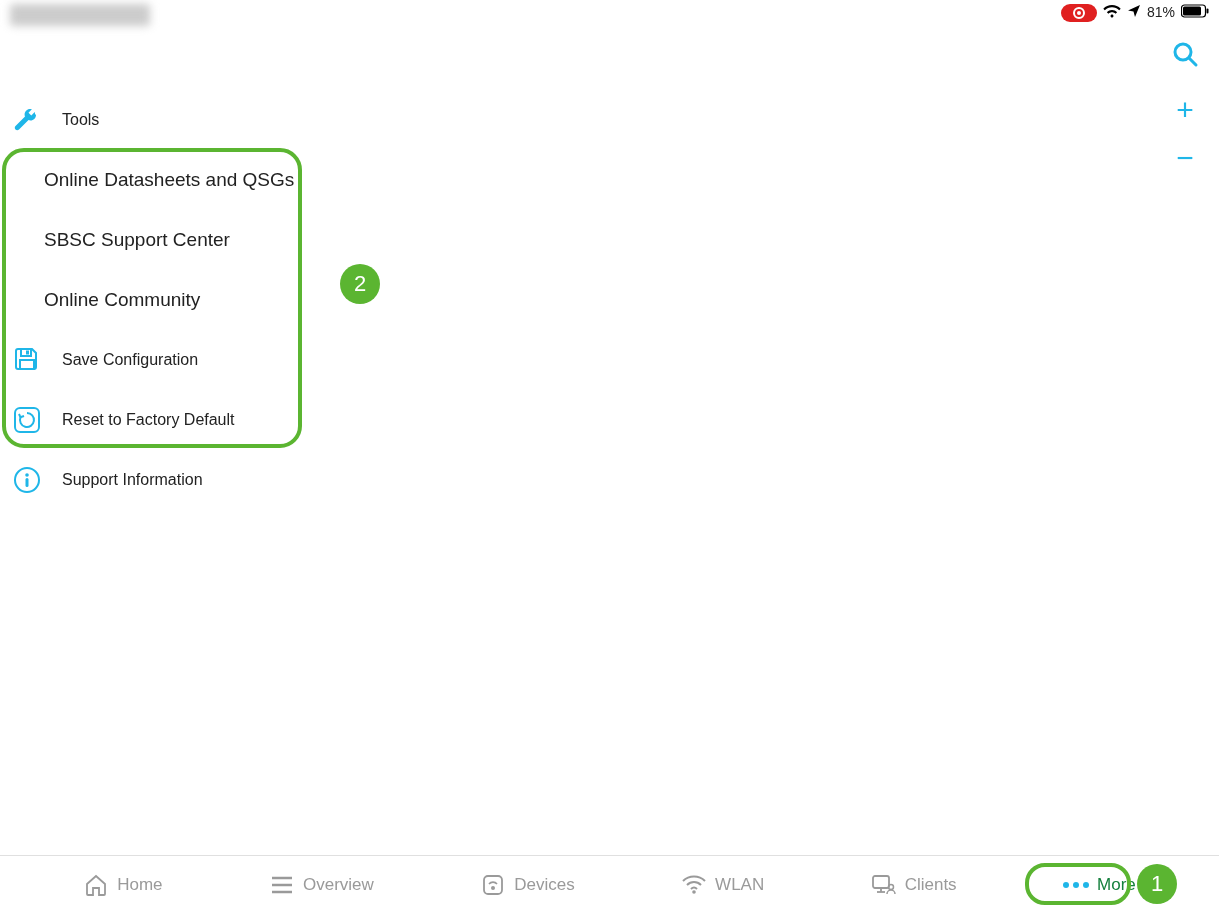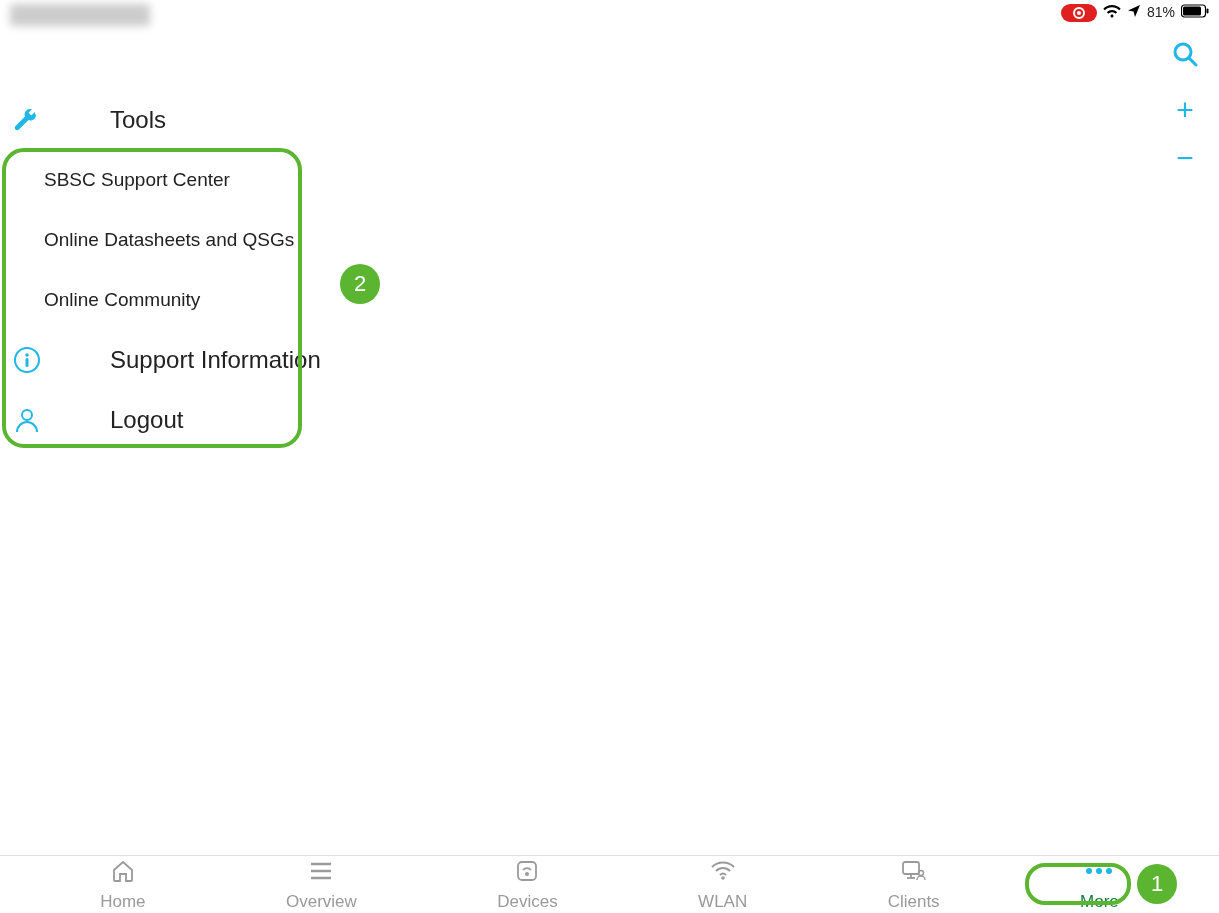--- a/index.html
+++ b/index.html
@@ -7,28 +7,28 @@
   .status-bar { position: absolute; top: 4px; right: 10px; display: flex; align-items: flex-start; gap: 6px; font-size: 14px; }
   .rec-pill { background: #e02020; width: 36px; height: 18px; border-radius: 9px; display:flex; align-items:center; justify-content:center; }
   .rec-pill .dot-outer { width:12px; height:12px; border-radius:50%; border:2px solid #fff; display:flex; align-items:center; justify-content:center;}
   .rec-pill .dot-inner { width:4px; height:4px; border-radius:50%; background:#fff;}
   .wifi-icon svg, .loc-icon svg, .batt-icon svg { display:block; }
   .blurry-title { position:absolute; top:4px; left:10px; width:140px; height:22px; background:#ccc; filter: blur(4px); border-radius:3px;}
   .right-tools { position:absolute; right:20px; top:40px; display:flex; flex-direction:column; align-items:center; gap:28px; }
   .search-ico, .plus-ico, .minus-ico { color:#1fb6e8; }
   .plus-ico, .minus-ico { font-size:30px; font-weight:300; line-height:20px;}
   .content { position:absolute; top:90px; left:10px; width:400px; }
-  .menu-item { display:flex; align-items:center; height:60px; font-size:24px; color:#222; cursor:pointer;gap:48px; }
+  .menu-item { display:flex; align-items:center; height:60px; font-size:16px; color:#222; cursor:pointer; }
   .menu-item .icon-slot { width:34px; height:34px; margin-right:18px; display:flex; align-items:center; justify-content:center; color:#1fb6e8; }
   .sub-item { display:flex; align-items:center; height:60px; font-size:19px; color:#222; padding-left:34px; cursor:pointer;}
   .highlight-box { position:absolute; left:2px; top:148px; width:300px; height:300px; border:4px solid #5bb531; border-radius:22px; pointer-events:none; }
   .badge { width:40px; height:40px; border-radius:50%; background:#5bb531; color:#fff; display:flex; align-items:center; justify-content:center; font-size:22px; position:absolute; font-weight:500;}
   .badge-2 { left:340px; top:264px; }
   .nav-bar { position:absolute; bottom:0; left:0; right:0; height:58px; border-top:1px solid #e0e0e0; display:flex; align-items:center; justify-content:space-around; padding:0 30px; }
-  .nav-item { display:flex; align-items:center; gap:8px; color:#9a9a9a; font-size:17px; cursor:pointer;flex-direction:column; }
+  .nav-item { display:flex; align-items:center; gap:8px; color:#9a9a9a; font-size:17px; cursor:pointer; }
   .nav-item.active { color:#15803d; }
   .nav-item .nico { display:flex; align-items:center; justify-content:center; width:26px; height:26px; }
   .more-highlight { position:absolute; bottom:8px; right:88px; width:106px; height:42px; border:4px solid #5bb531; border-radius:20px; pointer-events:none; }
   .badge-1 { right:42px; bottom:9px; }
   .dots { display:flex; gap:4px; }
   .dots span { width:6px; height:6px; border-radius:50%; background:#1fb6e8; }
 </style>
 </head>
 <body>
 
@@ -76,51 +76,63 @@
     <span class="icon-slot">
       <svg width="28" height="28" viewBox="0 0 28 28">
           <path d="M23 9c0 3-2.5 5.5-5.5 5.5-.7 0-1.4-.1-2-.4L6 23.5c-1 1-2.6 1-3.5 0s-1-2.6 0-3.5L12 10.5c-.3-.6-.4-1.3-.4-2C11.6 5.5 14 3 17 3c.7 0 1.3.1 1.9.3l-3.4 3.4 2.8 2.8 3.4-3.4c.2.6.3 1.2.3 1.9z" fill="#1fb6e8"></path>
         </svg>
     </span>
     <span>Tools</span>
   </div>
 
 
   <div class="sub-item">
-      <span>SBSC Support Center</span>
+      <span>Online Datasheets and QSGs</span>
     </div>
   <div class="sub-item">
-      <span>Online Datasheets and QSGs</span>
+      <span>SBSC Support Center</span>
     </div>
   <div class="sub-item">
       <span>Online Community</span>
     </div>
 
-
+  <div class="menu-item">
+    <span class="icon-slot">
+      <svg width="28" height="28" viewBox="0 0 28 28">
+          <path d="M5 3h14l4 4v14c0 1.1-.9 2-2 2H5c-1.1 0-2-.9-2-2V5c0-1.1.9-2 2-2z" fill="none" stroke="#1fb6e8" stroke-width="2"></path>
+          <rect x="8" y="3" width="10" height="7" fill="none" stroke="#1fb6e8" stroke-width="2"></rect>
+          <rect x="13" y="4.5" width="3" height="4" fill="#1fb6e8"></rect>
+          <rect x="7" y="14" width="14" height="9" fill="none" stroke="#1fb6e8" stroke-width="2"></rect>
+        </svg>
+    </span>
+    <span>Save Configuration</span>
+  </div>
+
+  <div class="menu-item">
+    <span class="icon-slot">
+      <svg width="28" height="28" viewBox="0 0 28 28">
+          <rect x="2" y="2" width="24" height="24" rx="5" fill="none" stroke="#1fb6e8" stroke-width="2"></rect>
+          <path d="M14 7a7 7 0 1 1-6.5 4.3" fill="none" stroke="#1fb6e8" stroke-width="2"></path>
+          <path d="M6 8l1.5 3.3L11 10" fill="none" stroke="#1fb6e8" stroke-width="2"></path>
+        </svg>
+    </span>
+    <span>Reset to Factory Default</span>
+  </div>
 
   <div class="menu-item">
     <span class="icon-slot">
       <svg width="28" height="28" viewBox="0 0 28 28">
           <circle cx="14" cy="14" r="12" fill="none" stroke="#1fb6e8" stroke-width="2"></circle>
           <circle cx="14" cy="9" r="1.8" fill="#1fb6e8"></circle>
           <rect x="12.5" y="12" width="3" height="9" rx="1.5" fill="#1fb6e8"></rect>
         </svg>
     </span>
     <span>Support Information</span>
   </div>
 
-  <div class="menu-item">
-    <span class="icon-slot">
-      <svg width="28" height="28" viewBox="0 0 28 28">
-          <circle cx="14" cy="9" r="5" fill="none" stroke="#1fb6e8" stroke-width="2"></circle>
-          <path d="M4 26c0-5.5 4.5-10 10-10s10 4.5 10 10" fill="none" stroke="#1fb6e8" stroke-width="2"></path>
-        </svg>
-    </span>
-    <span>Logout</span>
-  </div>
 </div>
 
 <div class="highlight-box"></div>
 <div class="badge badge-2">
     <span>2</span>
   </div>
 
 <div class="nav-bar">
   <div class="nav-item">
     <span class="nico">

